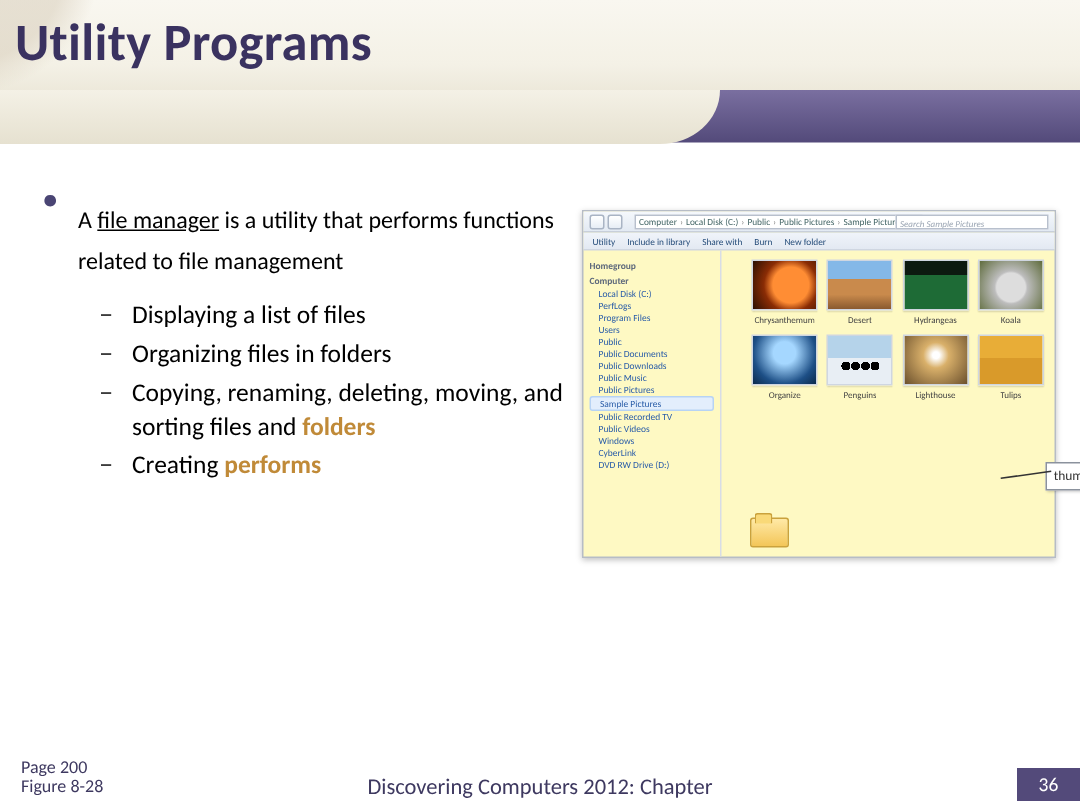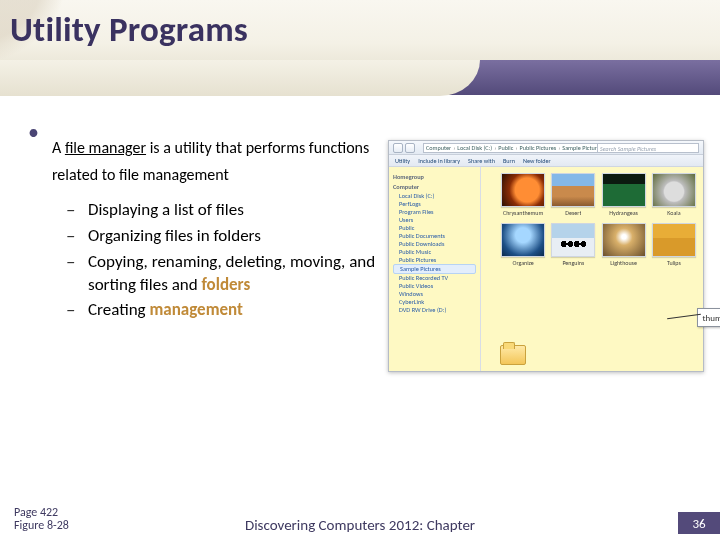--- a/index.html
+++ b/index.html
@@ -125,21 +125,21 @@
     </div>
     <div class="sub-row">
       <div class="sub-dash">–</div>
       <div class="sub-text">
         <span>Copying, renaming, deleting, moving, and sorting files and </span><span class="accent">folders</span>
       </div>
     </div>
     <div class="sub-row">
       <div class="sub-dash">–</div>
       <div class="sub-text">
-        <span>Creating </span><span class="accent">management</span>
+        <span>Creating </span><span class="accent">performs</span>
       </div>
     </div>
   </div>
 </div>
 
 <div class="figure">
   <div class="fig-titlebar">
     <div class="fig-nav">
       <span></span>
       <span></span>
@@ -222,17 +222,17 @@
       <div class="folder-icon"></div>
     </div>
   </div>
   <div class="callout">
     <div class="callout-line"></div>
     <div class="callout-box">thumbnail</div>
   </div>
 </div>
 
 <div class="footer-left">
-  <div>Page 422</div>
+  <div>Page 200</div>
   <div>Figure 8-28</div>
 </div>
 <div class="footer-center">Discovering Computers 2012: Chapter</div>
 <div class="slide-number">36</div>
 
 </body></html>

